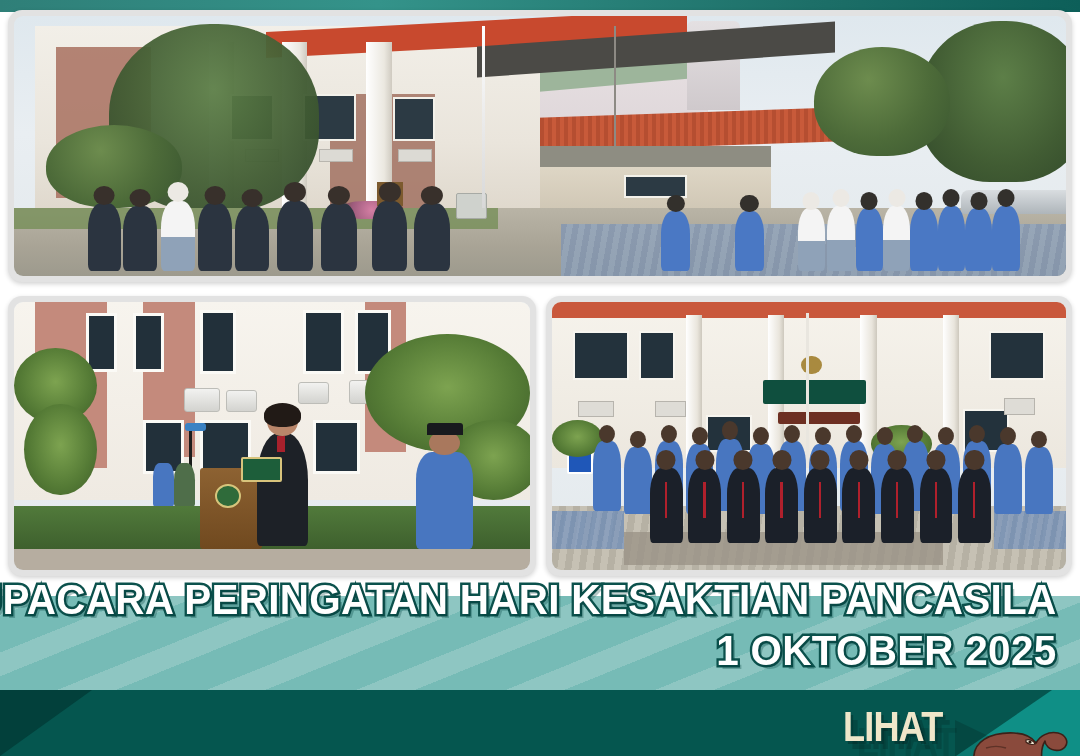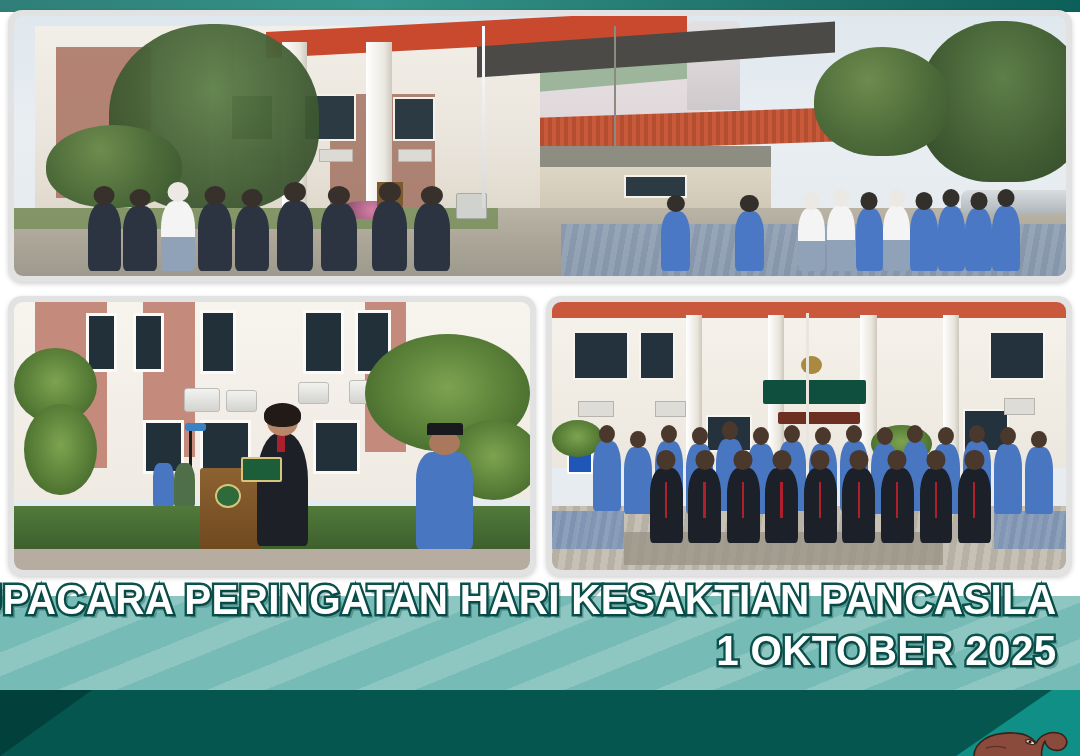--- a/index.html
+++ b/index.html
@@ -473,20 +473,24 @@
     <div class="band-dark"></div>
     <div class="band-wedge"></div>
     <div class="band-wedge-left"></div>
   </div>
 
   <div class="title-block">
     <span class="title-line l1">UPACARA PERINGATAN HARI KESAKTIAN PANCASILA</span>
     <span class="title-line l2">1 OKTOBER 2025</span>
   </div>
 
+  <div class="lihat-wrap">
+    <div class="lihat-shadow"></div>
+    <div class="lihat-text">LIHAT</div>
+  </div>
 
   <div class="mascot">
     <svg viewBox="0 0 112 34" width="112" height="34">
       <path d="M8 34 C6 16 24 6 48 7 C58 7.5 66 11 70 17 C74 10 82 5 92 7 C100 9 103 16 99 21 C95 26 86 25 82 21 C80 19 79 17 79 15 C76 20 75 27 76 34 Z" fill="#8a4a3c" stroke="#3c2018" stroke-width="1.6" stroke-linejoin="round"></path>
       <path d="M60 14 C64 13 68 15 69 18 C66 19 62 18 60 16 Z" fill="#f2ead6" stroke="#3c2018" stroke-width="1.2"></path>
       <circle cx="64" cy="16" r="1.6" fill="#2a160f"></circle>
       <path d="M20 22 C26 20 34 20 40 22" stroke="#5e3227" stroke-width="1.4" fill="none"></path>
     </svg>
   </div>
 

